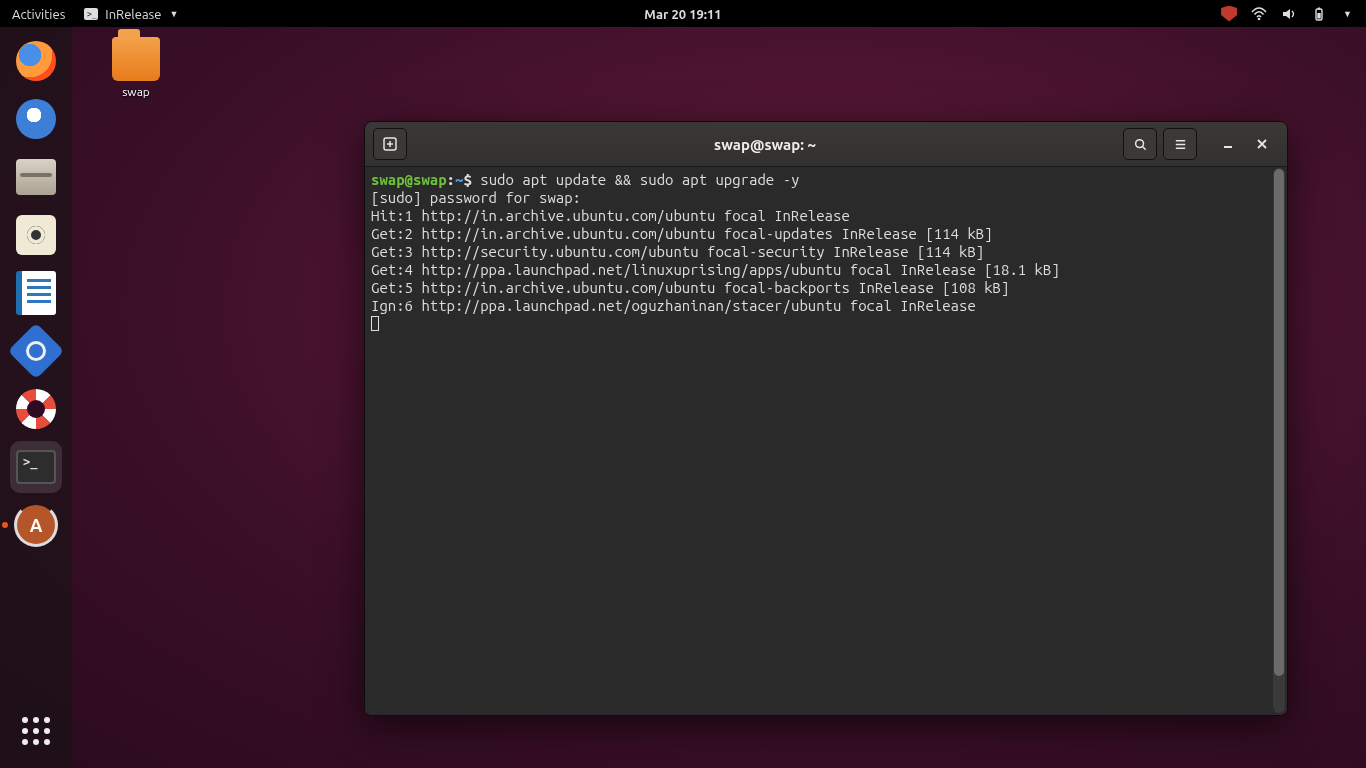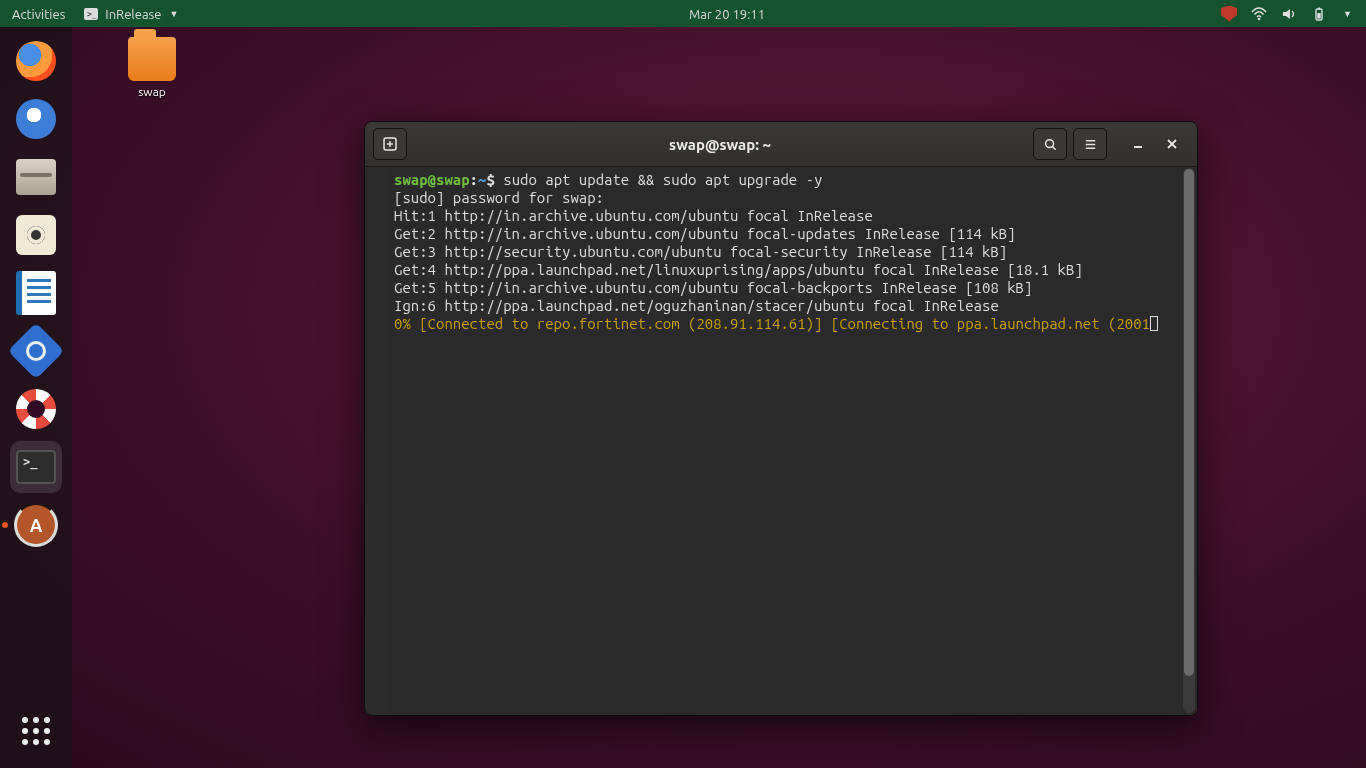--- a/index.html
+++ b/index.html
@@ -7,27 +7,27 @@
   width: 1366px; height: 768px;
   font-family: "Ubuntu", "Cantarell", sans-serif;
   font-size: 14px;
   background: radial-gradient(ellipse at 60% 40%, #6a1a3e 0%, #4d1430 35%, #3a0f28 60%, #2a0a1d 100%);
   overflow: hidden; position: relative; color: #eee;
 }
 
 
 .topbar {
   position: absolute; top: 0; left: 0; right: 0; height: 27px;
-  background: #14532d; color: #ddd;
+  background: #000000; color: #ddd;
   display: flex; align-items: center;
   font-size: 13px;
   z-index: 100;
 }
 .topbar .left { display: flex; align-items: center; gap: 18px; padding-left: 12px; }
-.topbar .center { position: absolute; left: 50%; transform: translateX(-50%); font-weight: 400; margin-left: 44px; }
+.topbar .center { position: absolute; left: 50%; transform: translateX(-50%); font-weight: 700; }
 .topbar .right { margin-left: auto; display: flex; align-items: center; gap: 14px; padding-right: 14px; }
 .topbar .app { display: flex; align-items: center; gap: 6px; }
 .topbar .tri { font-size: 9px; margin-left: 2px; }
 .topbar .ico { width: 16px; height: 16px; display: inline-flex; align-items: center; justify-content: center; }
 .shield-ico { width:16px; height:16px; background:#c0392b; clip-path: polygon(50% 0, 100% 15%, 100% 60%, 50% 100%, 0 60%, 0 15%); border-radius:2px;}
 
 
 .dock {
   position: absolute; left: 0; top: 27px; bottom: 0; width: 72px;
   background: rgba(20,20,20,0.55);
@@ -62,21 +62,21 @@
 .trash-ico {
   width:40px; height:44px; margin:0 auto 4px;
   background: linear-gradient(#d8d8d8,#9a9a9a);
   border-radius: 4px 4px 8px 8px; position:relative;
   box-shadow: inset 0 6px 0 rgba(0,0,0,0.15);
 }
 .trash-ico::before{content:"";position:absolute;top:6px;left:6px;right:6px;bottom:6px;background:repeating-linear-gradient(90deg,#bbb 0 3px,#999 3px 6px);border-radius:0 0 6px 6px;}
 
 
 .termwin {
-  position: absolute; left: 292px; top: 94px; width: 834px; height: 595px;
+  position: absolute; left: 292px; top: 94px; width: 924px; height: 595px;
   background: #2b2b2b; border-radius: 8px; overflow: hidden;
   border: 1px solid #0d0d0d;
   box-shadow: 0 10px 40px rgba(0,0,0,0.6);
 }
 .termwin .hdr {
   height: 45px; background: linear-gradient(#3a3836,#33312f);
   display: flex; align-items: center; padding: 0 8px;
   border-bottom: 1px solid #1a1a1a;
 }
 .hdr .grp { display: flex; gap: 0; }
@@ -90,21 +90,20 @@
 .hdr .winbtn {
   width: 34px; height: 30px;
   display: flex; align-items: center; justify-content: center; color:#e8e6e3; cursor:pointer;
   border-radius: 5px;
 }
 
 .termbody {
   position: absolute; top: 45px; left: 0; right: 0; bottom: 0;
   background: #7f1d1d; 
   padding: 4px 6px;
-  margin-left: 23px;
 }
 .termbody::before{content:"";position:absolute;inset:0;background:#2a2a2a;} 
 .termbody .content{
   position:relative; font-family: "Ubuntu Mono","DejaVu Sans Mono",monospace;
   font-size: 15px; line-height: 18px; color: #ddd; white-space: pre; overflow:hidden;
 }
 .scrollbar{position:absolute; right:2px; top:46px; bottom:2px; width:12px; background:#3a3a3a; border-radius:6px;}
 .scrollbar .thumb{position:absolute; left:1px; right:1px; top:1px; height:93%; background:#6b6b6b; border-radius:6px;}
 
 .ps-user{color:#6fbf3c;font-weight:bold;}
@@ -217,21 +216,21 @@
         <span></span>
         <span></span>
         <span></span>
         <span></span>
         <span></span>
       </div>
   </div>
 </div>
 
 <div class="desktop">
-  <div class="dicon" style="left:40px; top:10px;">
+  <div class="dicon" style="left:24px; top:10px;">
     <div class="blk folder-ico"></div>
     <span>swap</span>
   </div>
 
   <div class="termwin">
     <div class="hdr">
       <div class="hbtn">
         <svg width="16" height="16" viewBox="0 0 16 16">
             <rect x="2" y="2" width="12" height="12" rx="2" fill="none" stroke="#e8e6e3" stroke-width="1.5"></rect>
             <path d="M8 5v6M5 8h6" stroke="#e8e6e3" stroke-width="1.5"></path>
@@ -266,19 +265,19 @@
 
     <div class="termbody">
       <div class="content" id="termcontent"><span class="ps-user">swap@swap</span><span class="ps-sep">:</span><span class="ps-path">~</span><span class="ps-sep">$ </span><span class="cmd">sudo apt update &amp;&amp; sudo apt upgrade -y</span>
 [sudo] password for swap: 
 Hit:1 http://in.archive.ubuntu.com/ubuntu focal InRelease
 Get:2 http://in.archive.ubuntu.com/ubuntu focal-updates InRelease [114 kB]
 Get:3 http://security.ubuntu.com/ubuntu focal-security InRelease [114 kB]
 Get:4 http://ppa.launchpad.net/linuxuprising/apps/ubuntu focal InRelease [18.1 kB]
 Get:5 http://in.archive.ubuntu.com/ubuntu focal-backports InRelease [108 kB]
 Ign:6 http://ppa.launchpad.net/oguzhaninan/stacer/ubuntu focal InRelease
-<span class="progress-line">0% [Connected to repo.fortinet.com (208.91.114.61)] [Connecting to ppa.launchpad.net (2001</span><span class="cursor"></span></div>
+<span class="cursor"></span></div>
     </div>
     <div class="scrollbar">
         <div class="thumb"></div>
       </div>
   </div>
 </div>
 
 </body></html>

